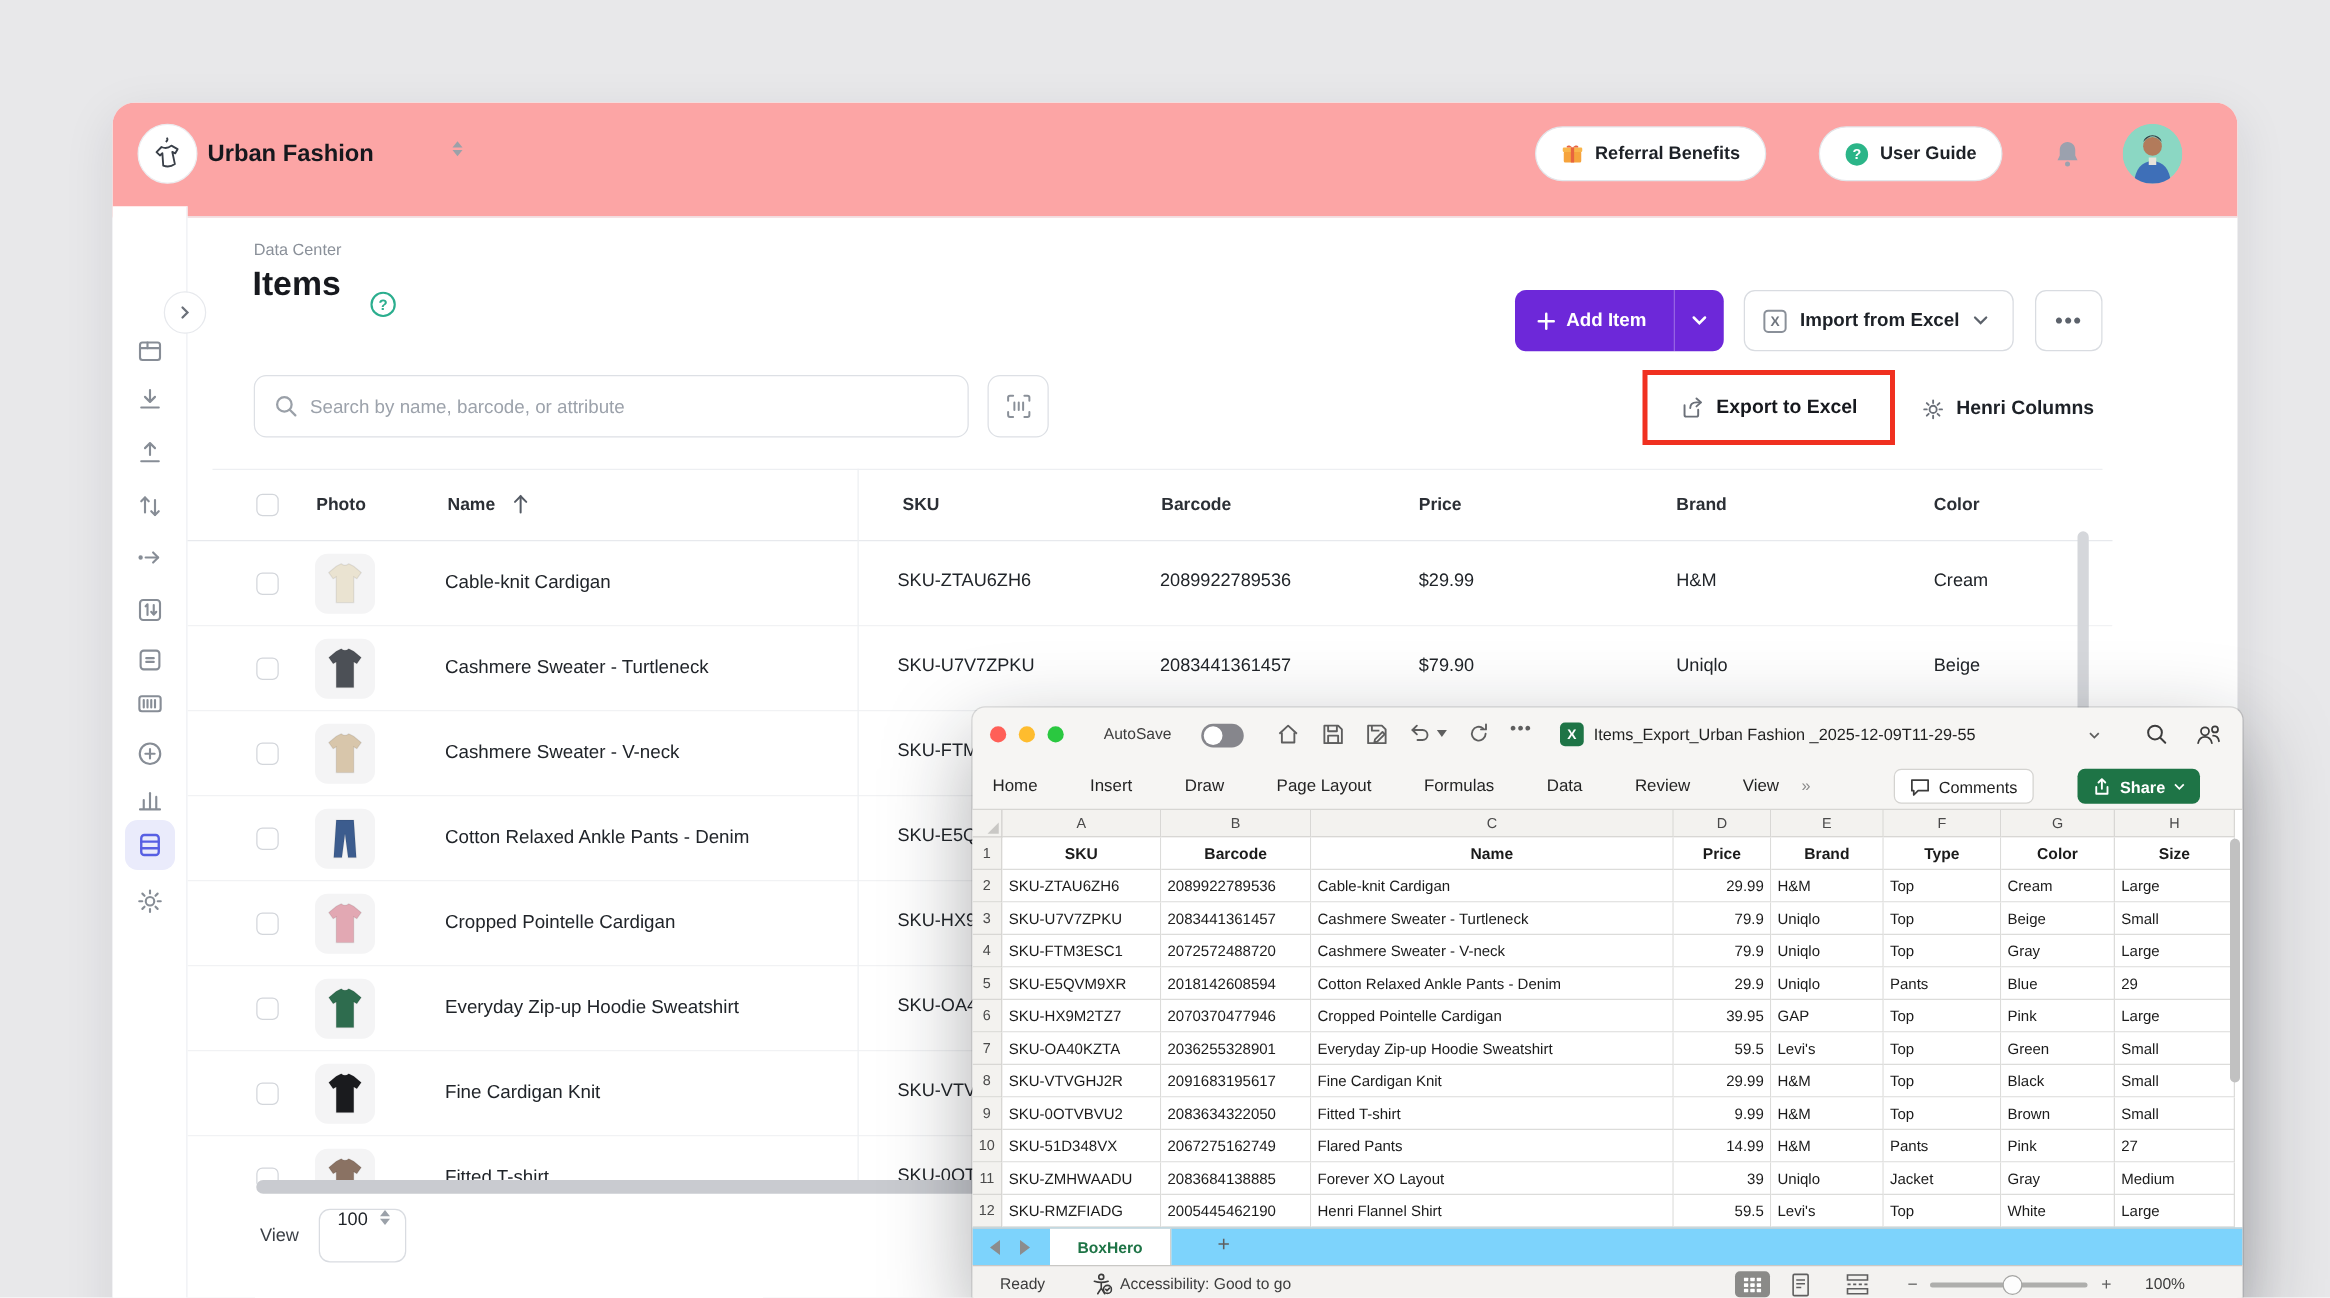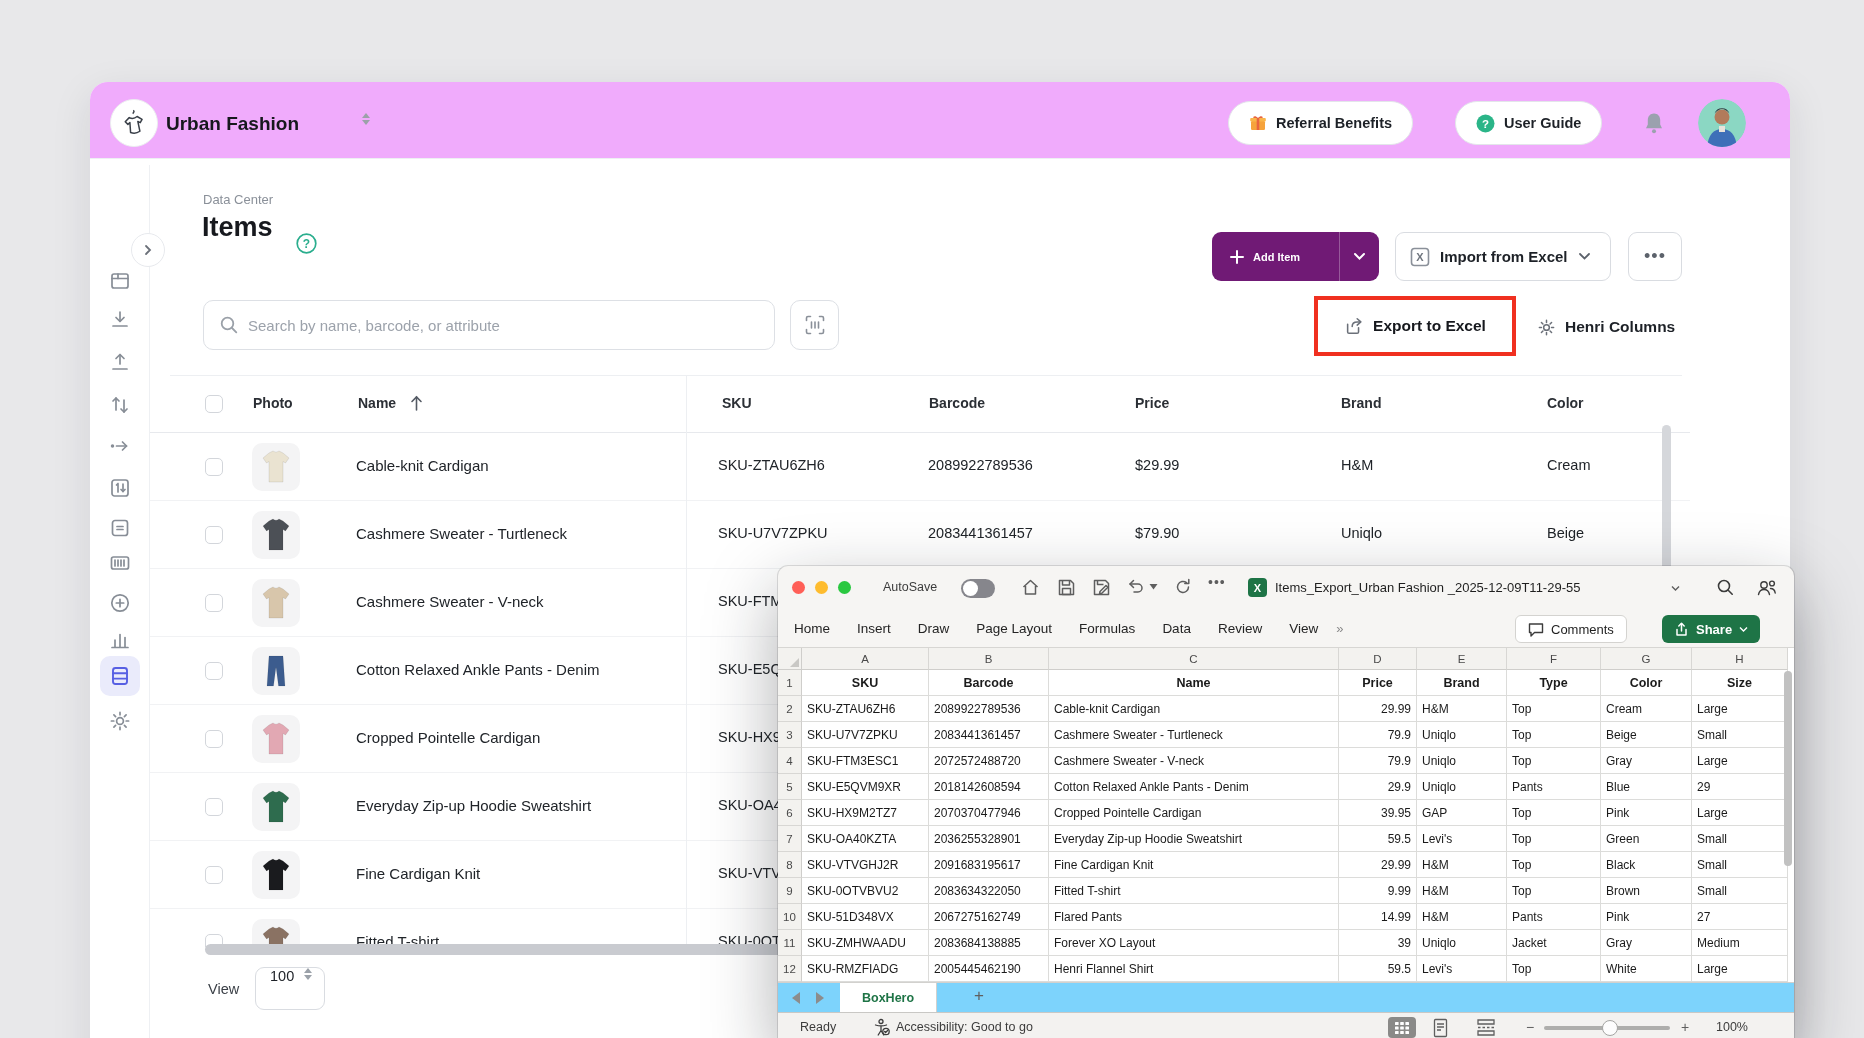--- a/index.html
+++ b/index.html
@@ -4,21 +4,21 @@
 <style>
   * { box-sizing: border-box; margin: 0; padding: 0; }
   html,body { width:1864px; height:1038px; }
   body { font-family:"Liberation Sans", sans-serif; background:#e8e8ea; overflow:hidden; }
   .stage { position:relative; width:1864px; height:1038px; overflow:hidden; }
 
   
   .app-card { position:absolute; left:90px; top:82px; width:1700px; height:1000px;
     background:#fff; border-radius:18px; box-shadow:0 12px 40px rgba(30,34,50,.10); overflow:hidden; }
 
-  .app-header { position:absolute; left:0; top:0; width:100%; height:77px; border-bottom:1px solid #eef0f3; background:#f0abfc; }
+  .app-header { position:absolute; left:0; top:0; width:100%; height:92px; border-bottom:1px solid #eef0f3; background:#fca5a5; }
   .logo-circle { position:absolute; left:20px; top:17px; width:48px; height:48px; border-radius:50%;
     border:1px solid #ecedf0; display:flex; align-items:center; justify-content:center; background:#fff; }
   .ws-name { position:absolute; left:76px; top:0; height:83px; display:flex; align-items:center;
     font-size:19px; font-weight:700; color:#16181d; }
   .ws-sorter { position:absolute; left:272px; top:31px; }
   .pill { position:absolute; top:19px; height:44px; border:1px solid #e3e6ea; border-radius:22px;
     display:flex; align-items:center; gap:9px; padding:0 20px; font-size:14.5px; font-weight:600; color:#1d2127; background:#fff; cursor:pointer; }
   .pill-referral { left:1138px; }
   .pill-guide { left:1365px; }
   .bell { position:absolute; left:1552px; top:29px; }
@@ -28,21 +28,21 @@
   .s-ico { position:absolute; left:18px; width:24px; height:24px; cursor:pointer; }
   .s-active-bg { position:absolute; left:10px; width:40px; height:40px; background:#eaebfb; border-radius:10px; }
   .expand-btn { position:absolute; left:41px; top:151px; width:34px; height:34px; border-radius:50%;
     background:#fff; border:1px solid #e7e9ed; display:flex; align-items:center; justify-content:center; z-index:3; cursor:pointer; }
 
   .breadcrumb { position:absolute; left:113px; top:110px; font-size:13px; color:#8a9099; }
   .page-title { position:absolute; left:112px; top:130px; font-size:27px; font-weight:700; color:#17191e; }
   .help-ico { position:absolute; left:206px; top:151px; width:21px; height:21px; cursor:pointer; }
 
   .btn { position:absolute; top:150px; height:49px; border-radius:9px; display:flex; align-items:center; cursor:pointer; }
-  .btn-add { left:1122px; width:167px; background:#701a75; color:#fff; font-weight:600; font-size:11px; }
+  .btn-add { left:1122px; width:167px; background:#6d28d9; color:#fff; font-weight:600; font-size:15px; }
   .btn-add .main { display:flex; align-items:center; gap:8px; padding:0 0 0 17px; width:127px; }
   .btn-add .divider { width:1px; height:49px; background:rgba(255,255,255,.28); }
   .btn-add .chev { width:39px; display:flex; align-items:center; justify-content:center; }
   .btn-import { left:1305px; width:216px; background:#fff; border:1px solid #d9dce1; font-weight:600; font-size:15px; color:#1d2127; gap:10px; padding:0 14px; }
   .btn-more { left:1538px; width:54px; background:#fff; border:1px solid #d9dce1; justify-content:center; color:#5c626b; font-size:18px; letter-spacing:1px; }
 
   .search-input { position:absolute; left:113px; top:218px; width:572px; height:50px; border:1px solid #dde0e5; border-radius:10px;
     padding:0 28px 0 44px; font-size:15px; color:#30343a; outline:none; font-family:"Liberation Sans",sans-serif; background:#fff; }
   .search-input::placeholder { color:#9ca2ab; }
   .search-ico { position:absolute; left:129px; top:233px; pointer-events:none; }
@@ -94,21 +94,21 @@
   .xl-titlebar { position:relative; height:44px; }
   .tl { position:absolute; top:15px; width:13px; height:13px; border-radius:50%; }
   .xl-autosave { position:absolute; left:105px; top:14px; font-size:12.5px; color:#3c3c3c; }
   .xl-toggle { position:absolute; left:183px; top:13px; width:34px; height:19px; border-radius:10px; background:#86868c; cursor:pointer; }
   .xl-toggle::after { content:""; position:absolute; left:2px; top:2px; width:15px; height:15px; border-radius:50%; background:#fff; }
   .tico { position:absolute; top:12px; cursor:pointer; }
   .xl-docico { position:absolute; left:470px; top:12px; width:19px; height:19px; background:#1e7446; border-radius:4px;
     color:#fff; font-size:11px; font-weight:700; display:flex; align-items:center; justify-content:center; }
   .xl-filename { position:absolute; left:497px; top:14px; font-size:13px; color:#1f1f1f; white-space:nowrap; }
   .xl-ribbon { position:absolute; left:0; top:44px; width:100%; height:38px; border-bottom:1px solid #d7d6d3; display:flex; align-items:center; }
-  .xl-tabs { display:flex; list-style:none; gap:27px; padding-left:16px; font-size:13.5px; color:#242424;text-align:center; }
+  .xl-tabs { display:flex; list-style:none; gap:42px; padding-left:16px; font-size:13.5px; color:#242424;text-align:center; }
   .xl-tabs li { cursor:pointer; }
   .xl-tabmore { color:#8a8a8a; font-size:13px; margin-left:18px; }
   .btn-comments { position:absolute; left:737px; top:5px; height:28px; border:1px solid #d4d3d0; border-radius:6px; background:#fff;
     display:flex; align-items:center; gap:7px; padding:0 12px; font-size:13px; color:#1f1f1f; cursor:pointer; }
   .btn-share { position:absolute; left:884px; top:5px; height:28px; border-radius:6px; background:#1e7446; color:#fff;
     display:flex; align-items:center; gap:7px; padding:0 12px; font-size:13px; font-weight:600; cursor:pointer;text-align:center; }
 
   .xl-grid { position:absolute; left:0; top:82px; width:100%; height:334px; background:#fff; font-size:12px; color:#1b1b1b; }
   .xg-row { display:grid; grid-template-columns:24px 127px 120px 290px 78px 90px 94px 91px 96px; }
   .xg-letters { height:22px; }

